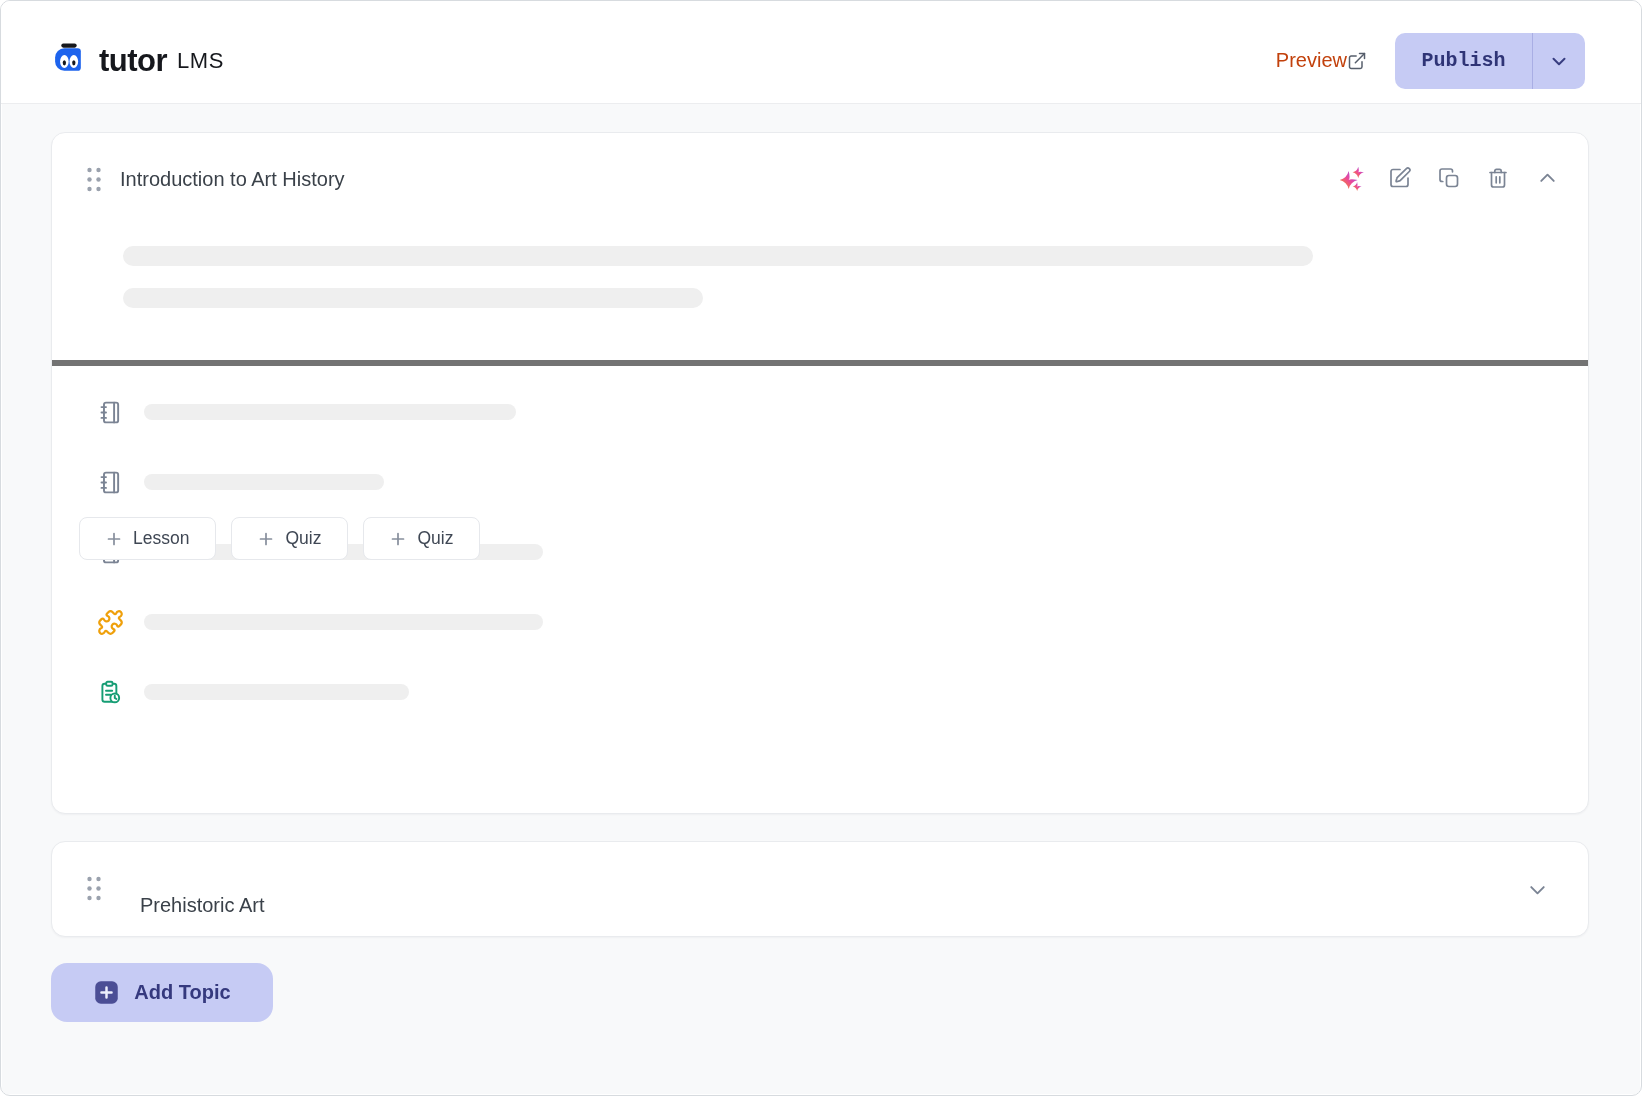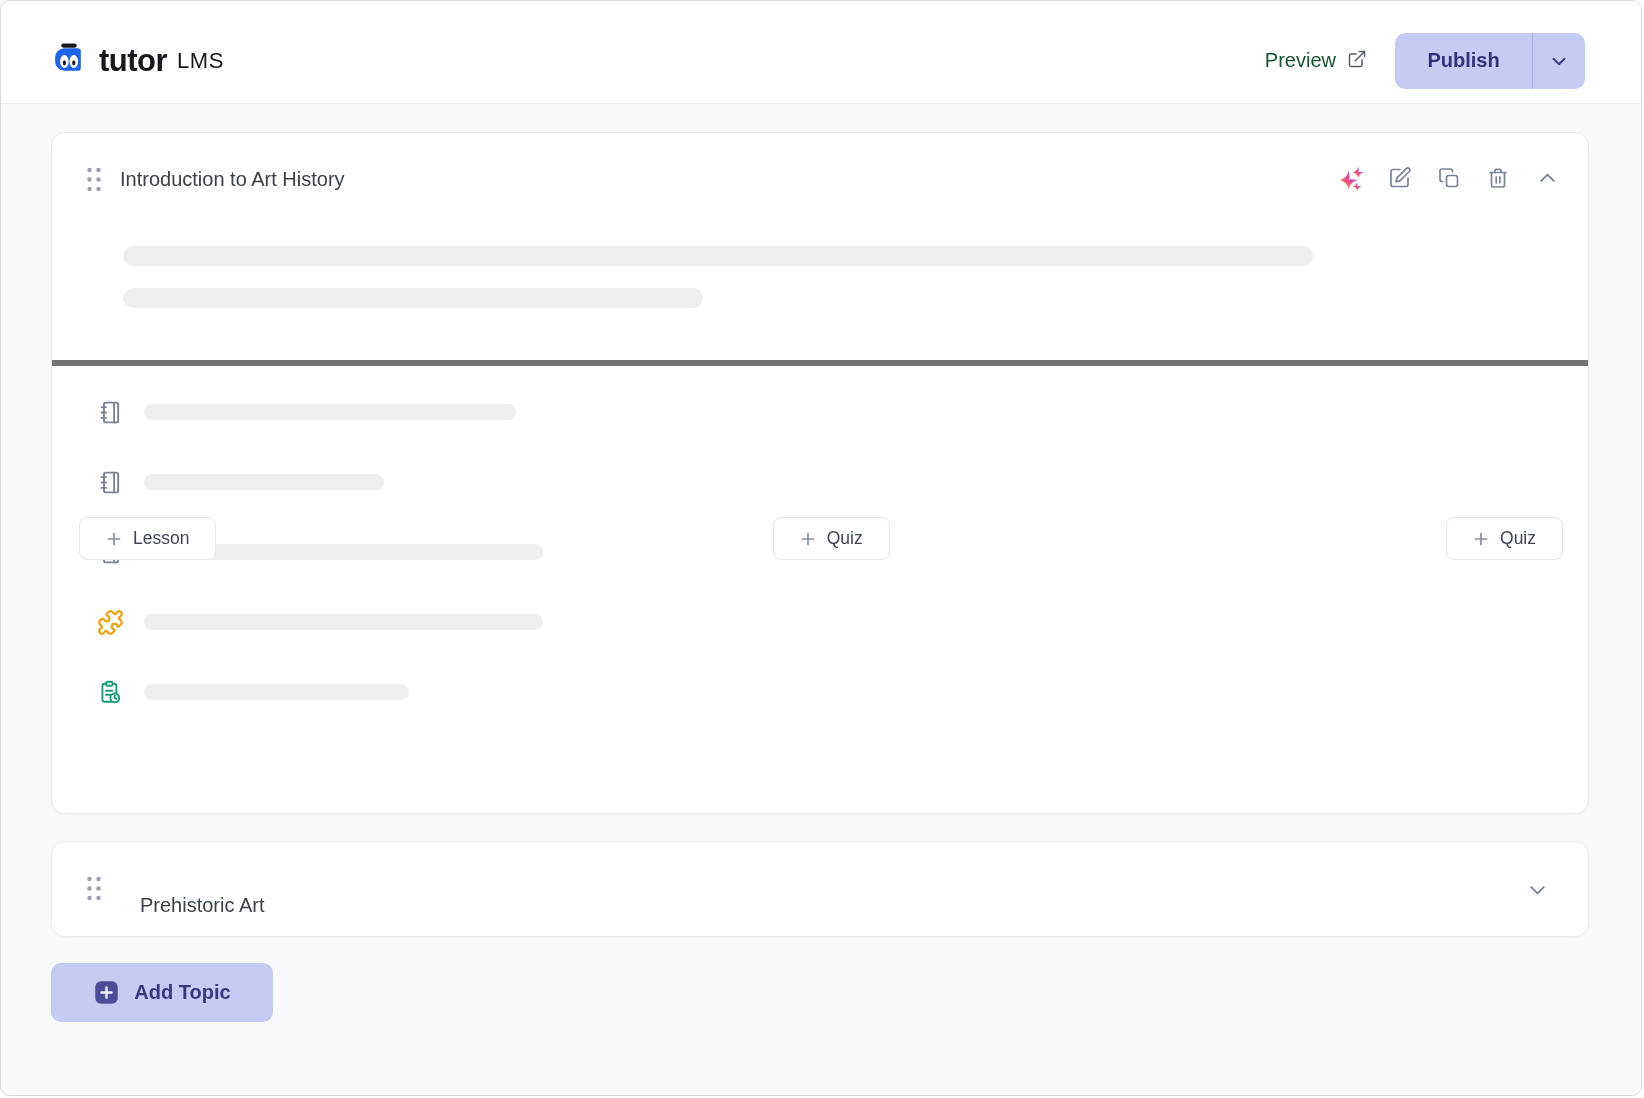--- a/index.html
+++ b/index.html
@@ -6,23 +6,23 @@
   body{width:1644px;height:1098px;font-family:"Liberation Sans",sans-serif;-webkit-font-smoothing:antialiased;}
   .canvas{position:relative;width:1642px;height:1096px;border:1px solid #d7dbdf;border-radius:10px;overflow:hidden;background:#fff;box-sizing:border-box;}
 
   
   .topbar{position:absolute;top:0;left:0;right:0;height:103px;background:#fff;border-bottom:1px solid #ecedef;
           display:flex;align-items:center;justify-content:space-between;padding:17px 56px 0 50px;box-sizing:border-box;}
   .brand{display:flex;align-items:center;gap:11px;}
   .brand-bold{font-size:31px;font-weight:700;color:#16181d;letter-spacing:-0.5px;}
   .brand-light{font-size:22px;font-weight:400;color:#16181d;letter-spacing:0.5px;margin-left:-1px;}
   .topbar-right{display:flex;align-items:center;gap:28px;}
-  .preview-btn{display:flex;gap:11px;cursor:pointer;font-size:20px;font-weight:500;color:#14532d;}
+  .preview-btn{display:flex;align-items:center;cursor:pointer;font-size:20px;font-weight:500;color:#c2410c;}
   .publish-split{display:flex;align-items:stretch;width:190px;height:56px;border-radius:10px;background:var(--lavender,#c6cbf4);overflow:hidden;}
-  .publish-main{flex:1;border:none;background:transparent;font-family:Liberation Sans, sans-serif;font-size:20px;font-weight:600;color:var(--indigo-text,#2f3476);cursor:pointer;}
+  .publish-main{flex:1;border:none;background:transparent;font-family:Liberation Mono, monospace;font-size:20px;font-weight:600;color:var(--indigo-text,#2f3476);cursor:pointer;}
   .publish-divider{width:1px;background:#a9aee4;}
   .publish-caret{width:52px;border:none;background:transparent;display:flex;align-items:center;justify-content:center;color:#383d80;cursor:pointer;}
 
   
   .main{position:absolute;top:103px;left:1px;right:1px;bottom:1px;background:#f8f9fa;}
 
   .topic-card{position:absolute;left:49px;width:1538px;background:#fff;border:1px solid #e9ebee;border-radius:14px;
               box-sizing:border-box;box-shadow:0 1px 2px rgba(16,24,40,.04);}
   .card-expanded{top:28px;height:682px;}
   .card-collapsed{top:737px;height:96px;}
@@ -36,31 +36,31 @@
   .skeleton{background:var(--skeleton,#efefef);border-radius:10px;}
   .desc-skels{position:absolute;left:71px;top:113px;}
   .desc-skels .skeleton{height:20px;margin-bottom:22px;}
 
   .topic-body{position:relative;height:453px;}
   .content-item{display:flex;align-items:center;gap:20px;height:48px;margin-top:22px;padding-left:44px;}
   .item-icon{display:flex;align-items:center;justify-content:center;width:28px;height:28px;}
   .item-skel{height:16px;border-radius:8px;}
 
   .body-footer{position:absolute;left:27px;right:25px;top:129px;height:43px;}
-  .footer-left{display:flex;gap:15px;justify-content:space-between;}
+  .footer-left{display:flex;gap:15px;}
   .ghost-btn{display:flex;align-items:center;gap:11px;height:43px;padding:0 26px;background:#fff;border:1px solid #e6e8ec;
              border-radius:8px;font-family:inherit;font-size:17.5px;font-weight:500;color:#3f4754;cursor:pointer;box-sizing:border-box;}
   .import-btn{position:absolute;right:0;top:0;}
 
   .collapsed-inner{position:relative;height:100%;}
   .collapsed-inner .drag-handle{top:50%;margin-top:-14px;}
   .collapsed-title{position:absolute;left:72px;top:50%;transform:translateY(-50%);margin:16px;font-size:20px;font-weight:500;color:#3a4149;}
   .collapse-chevron{position:absolute;right:38px;top:50%;transform:translateY(-50%);}
 
-  .add-topic-btn{position:absolute;left:49px;top:859px;width:222px;height:59px;border:none;border-radius:10px;
+  .add-topic-btn{position:absolute;left:49px;top:859px;width:222px;height:59px;border:none;border-radius:16px;
                  background:var(--lavender,#c6cbf4);display:flex;align-items:center;justify-content:center;gap:14px;
                  font-family:inherit;font-size:20px;font-weight:600;color:#35397e;cursor:pointer;}
 
   .gray-icon{color:#7b8494;}
   .orange-icon{color:var(--orange,#efa00b);}
   .green-icon{color:var(--green,#169d74);}
   svg{display:block;}
 </style>
 </head>
 <body>

